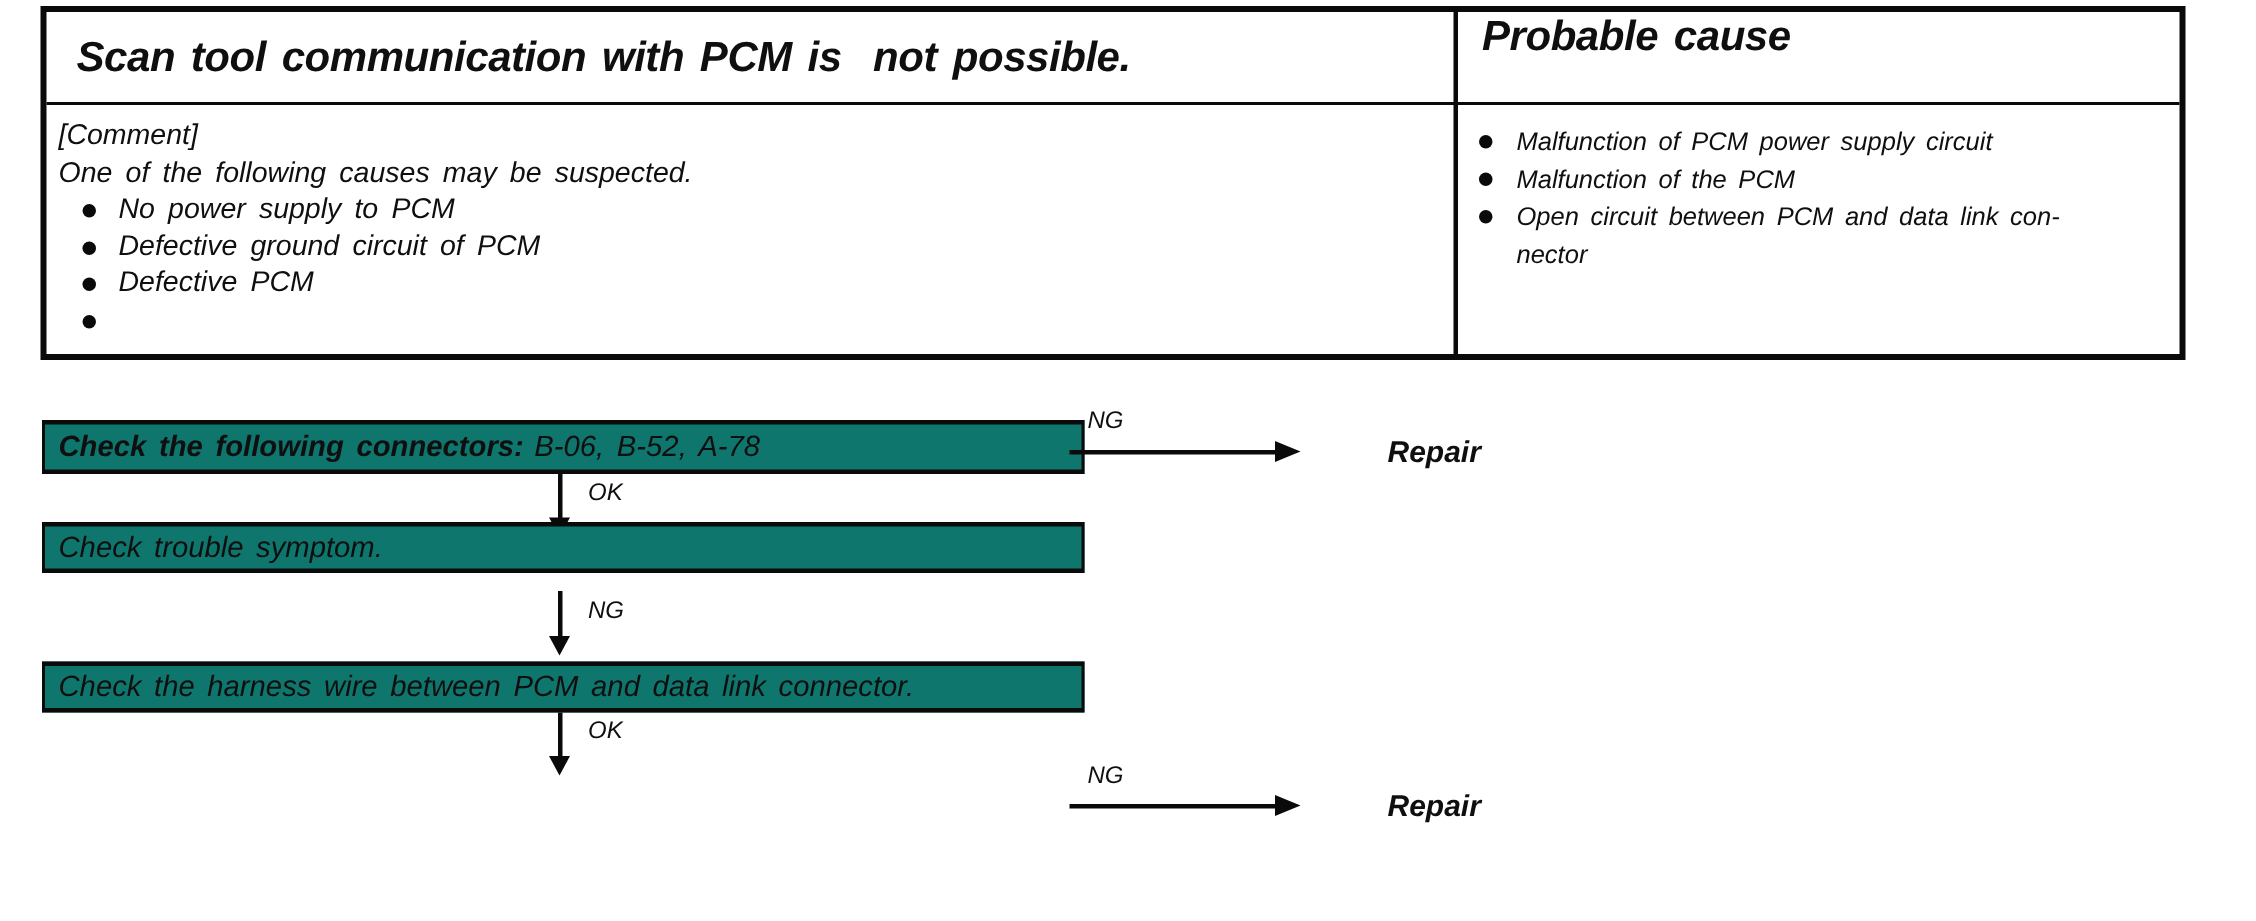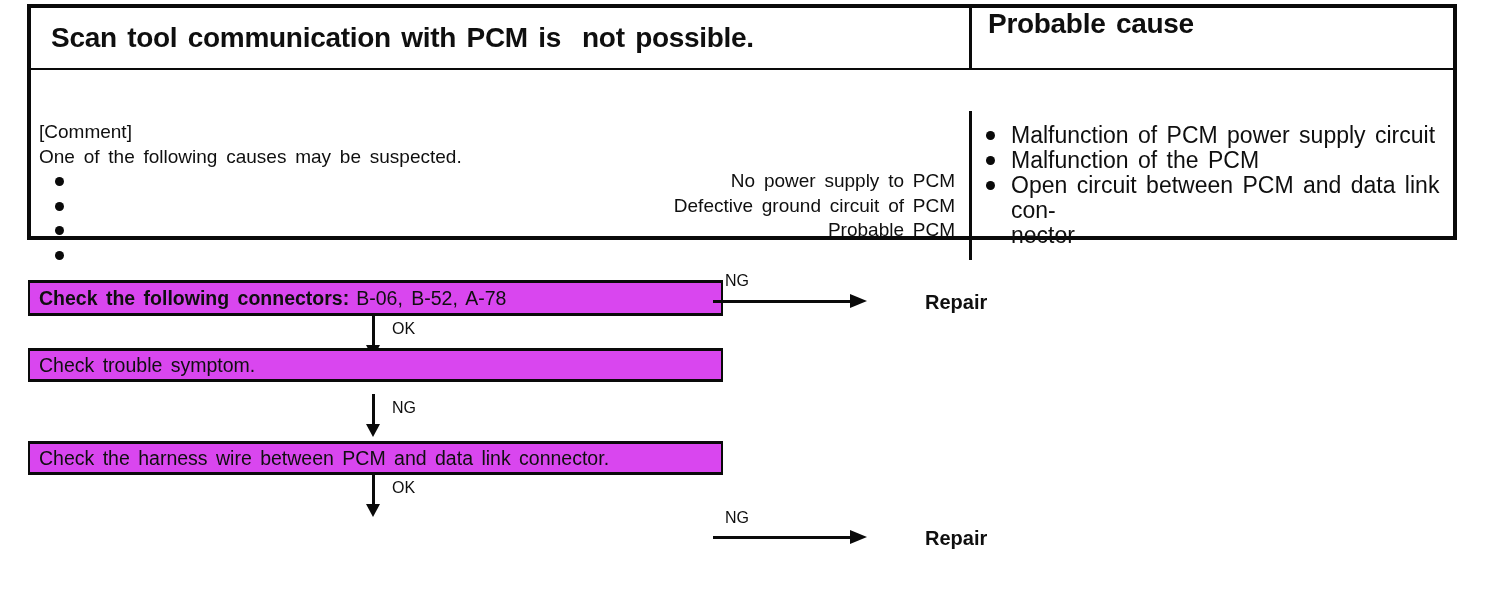--- a/index.html
+++ b/index.html
@@ -1,53 +1,53 @@
 <!DOCTYPE html>
 <html><head>
 <meta charset="utf-8">
 <style>
   html,body{margin:0;padding:0;background:#ffffff;}
   .page{
     position:relative;width:1504px;height:614px;background:#ffffff;
-    font-family:"Liberation Sans",sans-serif;color:#0f0f0f;overflow:hidden;
+    font-family:"Liberation Sans",sans-serif;color:#0f0f0f;overflow:hidden;font-style:italic;
     -webkit-font-smoothing:antialiased;
   }
   
   .dtable{
     position:absolute;left:27px;top:4px;width:1422px;height:228px;
     border:4px solid #0a0a0a;display:flex;flex-direction:column;
   }
   .trow{display:flex;width:100%;}
   .trow.header{height:60px;border-bottom:2px solid #0a0a0a;flex:none;}
-  .trow.body{flex:1;margin-top:41px;}
+  .trow.body{flex:1;}
   .tcell{box-sizing:border-box;}
   .tcell.left{width:941px;border-right:3px solid #0a0a0a;flex:none;}
   .tcell.right{flex:1;}
   .hd-left{display:flex;align-items:center;padding-left:20px;}
   .hd-right{display:flex;align-items:flex-start;padding-left:16px;}
   .tbl-title{
     font-size:28px;font-weight:bold;letter-spacing:-0.3px;
     word-spacing:3px;white-space:pre-wrap;
   }
   .cell-pad-l{padding:9px 14px 0 8px;font-size:19px;line-height:24.5px;word-spacing:3.5px;}
-  .cell-pad-r{padding:12px 8px 0 14px;font-size:23px;line-height:25px;word-spacing:3px;}
+  .cell-pad-r{padding:12px 8px 0 14px;font-size:17px;line-height:25px;word-spacing:3px;}
   .li{display:flex;align-items:flex-start;}
-  .cell-pad-l .li{padding-left:16px;justify-content:space-between;}
+  .cell-pad-l .li{padding-left:16px;}
   .dot{
     width:9px;height:9px;border-radius:50%;background:#0a0a0a;
     flex:none;margin-top:8px;
   }
   .cell-pad-l .dot{margin-right:15px;}
   .cell-pad-r .dot{margin-right:16px;}
   .prewrap{white-space:pre-line;}
   
   .fbox{
     position:absolute;left:28px;width:682px;box-sizing:content-box;
     border:2px solid #0a0a0a;border-top-width:3px;border-bottom-width:3px;
-    background:#d946ef;font-size:19.5px;word-spacing:3px;
+    background:#0f766e;font-size:19.5px;word-spacing:3px;
   }
   .fbox .b{font-weight:bold;margin-right:7px;}
   .box1{top:280px;height:30px;line-height:30px;padding-left:9px;}
   .box2{top:348px;height:28px;line-height:28px;padding-left:9px;}
   .box3{top:441px;height:28px;line-height:28px;padding-left:9px;}
   .box4{top:518px;height:54px;padding:3px 0 0 9px;line-height:25px;}
   .box4 .ln{display:block;}
   .vline{position:absolute;width:2.5px;background:#0a0a0a;}
   .v1{left:372px;top:315px;height:33px;}
   .v2{left:372px;top:394px;height:33px;}
@@ -101,21 +101,21 @@
         <div class="li">
           <span class="dot"></span>
           <span>No power supply to PCM</span>
         </div>
         <div class="li">
           <span class="dot"></span>
           <span>Defective ground circuit of PCM</span>
         </div>
         <div class="li">
           <span class="dot"></span>
-          <span>Probable PCM</span>
+          <span>Defective PCM</span>
         </div>
         <div class="li">
           <span class="dot"></span>
         </div>
       </div>
       <div class="tcell right cell-pad-r">
         <div class="li">
           <span class="dot"></span>
           <span>Malfunction of PCM power supply circuit</span>
         </div>

